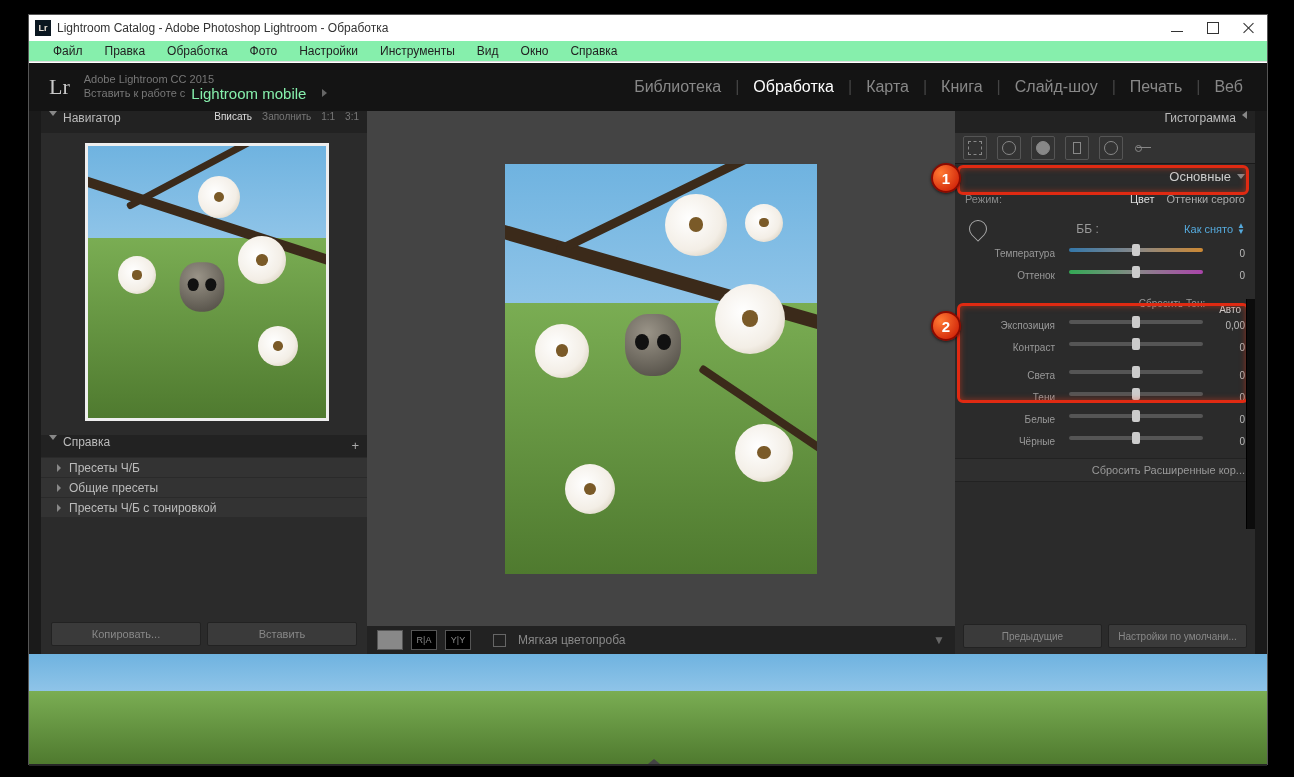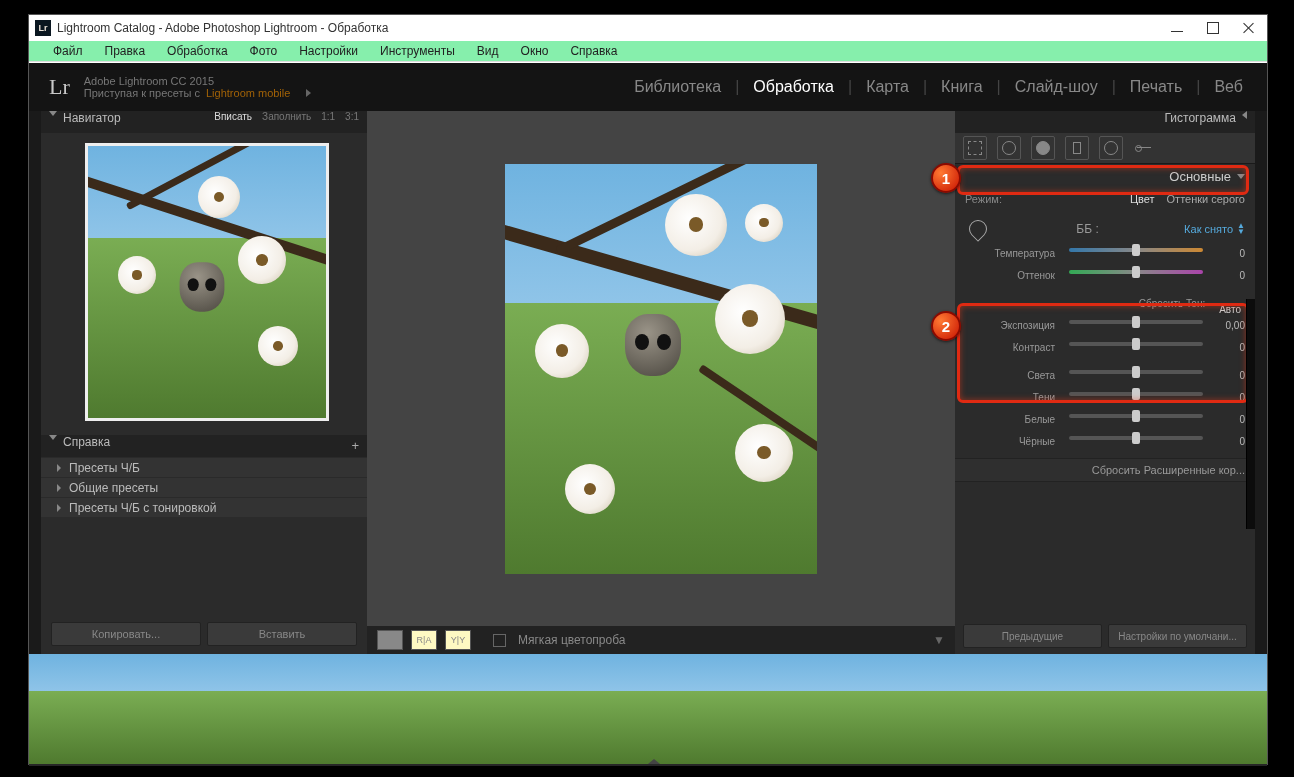--- a/index.html
+++ b/index.html
@@ -13,21 +13,21 @@
 .win-max::after{content:"";position:absolute;left:0;top:0;right:0;bottom:0;border:1px solid #333}
 .win-close::before,.win-close::after{content:"";position:absolute;left:5px;top:-1px;width:1px;height:14px;background:#333}
 .win-close::before{transform:rotate(45deg)}.win-close::after{transform:rotate(-45deg)}
 .menu-bar{height:20px;background:#86efac;display:flex;align-items:center;padding:0 24px;gap:22px;font-size:12px;color:#222;border-bottom:1px solid #ddd}
 .app-body{position:absolute;left:0;right:0;top:48px;bottom:0;background:#1a1a1a}
 
 .module-row{height:48px;background:#141414;display:flex;align-items:center;padding:0 20px}
 .lr-logo{font-family:"Times New Roman",serif;font-size:22px;color:#c9c9c9;margin-right:14px}
 .id-block{display:flex;flex-direction:column;font-size:11px;color:#777}
 .id-block .row2{display:flex;align-items:center;gap:6px}
-.id-block .mobile{font-size:11px;color:#a16207}
+.id-block .mobile{font-size:15px;color:#86efac}
 .tri-right{width:0;height:0;border-top:4px solid transparent;border-bottom:4px solid transparent;border-left:5px solid #666;margin-left:10px}
 .modules{margin-left:auto;display:flex;align-items:center;gap:10px;font-size:16px}
 .mod{color:#888;padding:0 4px}
 .mod.active{color:#fff}
 .mod-sep{color:#444}
 .tiny-tri{position:absolute;left:50%;top:48px;width:0;height:0;border-left:6px solid transparent;border-right:6px solid transparent;border-top:5px solid #444}
 
 .main-area{position:absolute;top:48px;left:0;right:0;bottom:110px;display:flex;background:#333}
 .left-col{width:326px;background:#2b2b2b;display:flex;flex-direction:column}
 .right-col{width:300px;background:#2b2b2b;display:flex;flex-direction:column;position:relative}
@@ -49,21 +49,21 @@
 .preset-list{background:#333;font-size:12px}
 .preset-item{height:19px;display:flex;align-items:center;padding-left:16px;color:#bbb;border-top:1px solid #2a2a2a}
 .preset-item .pt{width:0;height:0;border-top:4px solid transparent;border-bottom:4px solid transparent;border-left:4px solid #888;margin-right:8px}
 .left-btns{display:flex;gap:6px;padding:8px 10px;background:#2b2b2b}
 .soft-btn{flex:1;height:22px;background:#3a3a3a;border:1px solid #222;color:#888;font-size:11px;display:flex;align-items:center;justify-content:center;border-radius:2px}
 
 .img-stage{flex:1;display:flex;align-items:center;justify-content:center}
 .photo{width:312px;height:410px;background:#7a9;position:relative;overflow:hidden}
 
 .center-tb{height:28px;background:#222;display:flex;align-items:center;padding:0 10px;gap:8px}
-.tb-ic{width:24px;height:18px;border:1px solid #555;background:#fef9c3}
+.tb-ic{width:24px;height:18px;border:1px solid #555;background:#000000}
 .tb-ic.fill{background:#888}
 .tb-txt{color:#888;font-size:12px;margin-left:4px}
 .chk{width:11px;height:11px;border:1px solid #666;margin-left:14px}
 .center-tb .expand{margin-left:auto;color:#666}
 
 .r-tools{height:30px;background:#333;display:flex;align-items:center;padding:0 8px;gap:10px;border-bottom:1px solid #1a1a1a}
 .tool{width:22px;height:22px;border:1px solid #555;border-radius:2px;position:relative}
 .tool.circ::after{content:"";position:absolute;inset:4px;border:1px solid #888;border-radius:50%}
 .tool.dot::after{content:"";position:absolute;inset:4px;border:1px solid #888;border-radius:50%;background:#888}
 .tool.rect::after{content:"";position:absolute;inset:5px 7px;border:1px solid #888}
@@ -144,21 +144,21 @@
     <span>Окно</span>
     <span>Справка</span>
   </div>
 
   <div class="app-body">
     <div class="module-row">
       <div class="lr-logo">Lr</div>
       <div class="id-block">
         <span>Adobe Lightroom CC 2015</span>
         <span class="row2">
-          <span>Приступая к пресеты с</span>
+          <span>Вставить к работе с</span>
           <span class="mobile">Lightroom mobile</span>
           <span class="tri-right"></span>
         </span>
       </div>
       <div class="modules">
         <span class="mod">Библиотека</span>
           <span class="mod-sep">|</span>
         <span class="mod active">Обработка</span>
           <span class="mod-sep">|</span>
         <span class="mod">Карта</span>

